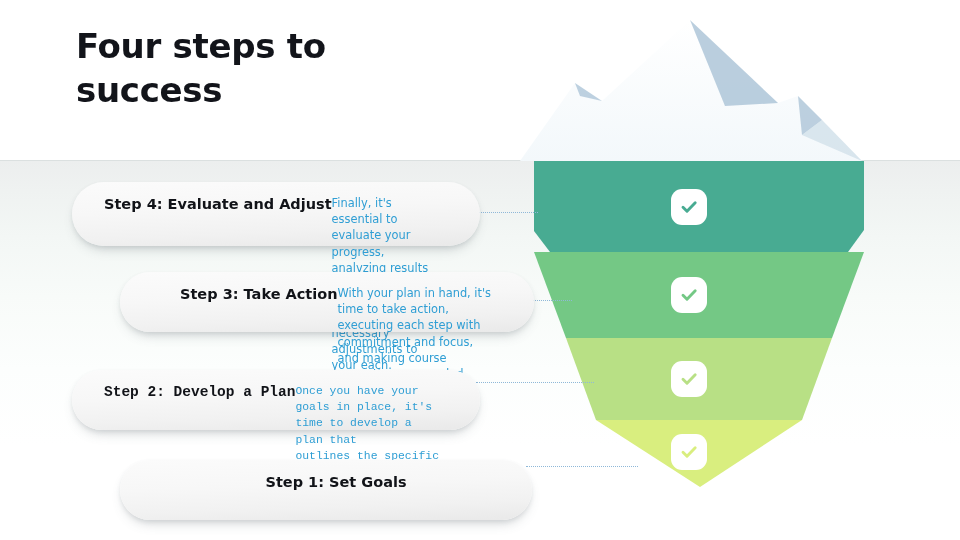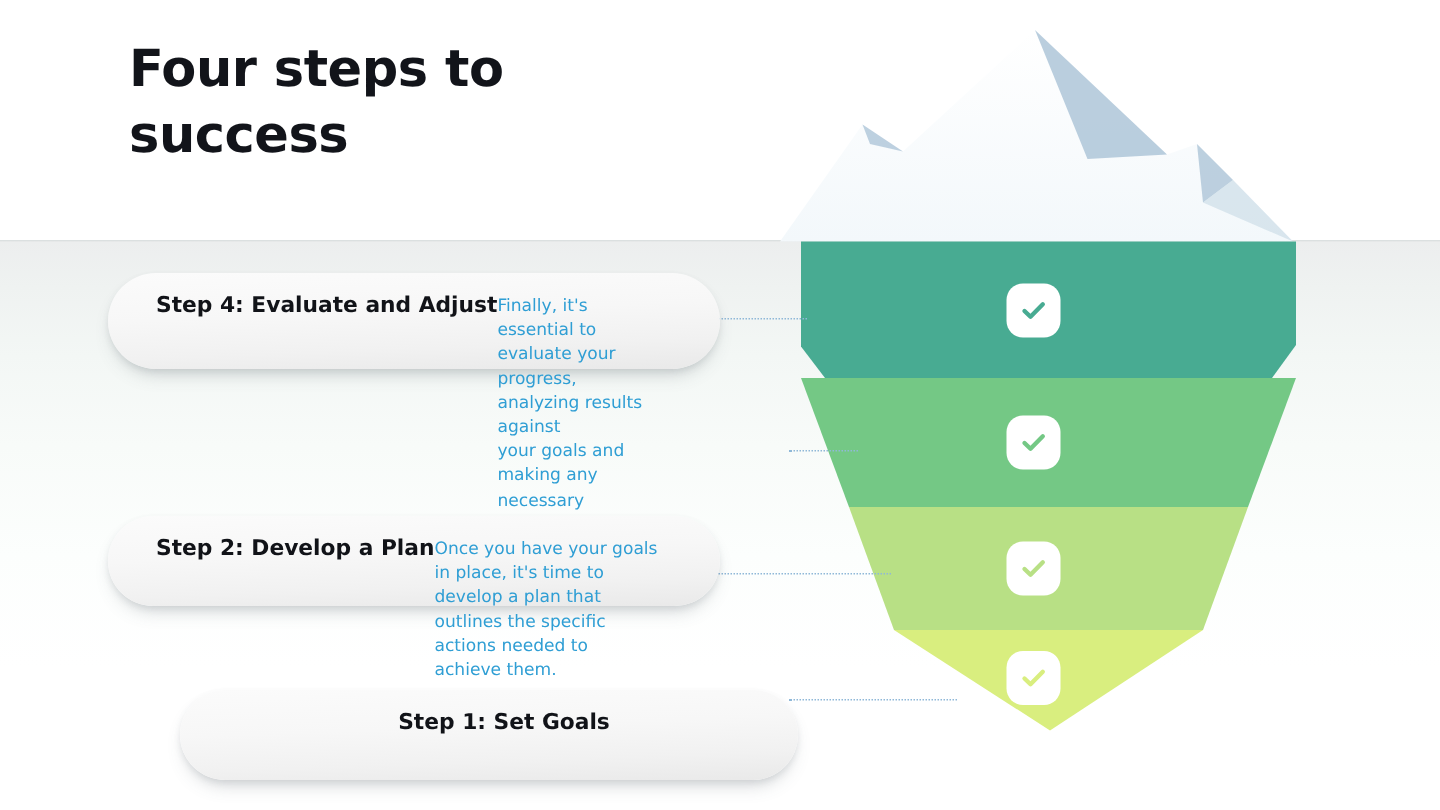--- a/index.html
+++ b/index.html
@@ -43,21 +43,21 @@
   .waterline {
     position: absolute;
     left: 0; top: 160px;
     width: 960px; height: 1px;
     background: rgba(190,198,198,0.55);
   }
 
   
   .title {
     position: absolute;
-    left: 86px; top: 25px;
+    left: 76px; top: 25px;
     width: 400px;
     font-size: 34px;
     line-height: 1.28;
     font-weight: 700;
     color: #12141a;
     letter-spacing: -0.3px;
   }
 
   
   .berg {
@@ -124,21 +124,21 @@
   }
   .card-body {
     font-size: 11.4px;
     line-height: 1.42;
     color: #2f9ed4;
     white-space: pre-line;
   }
 
   .card4 { left: 72px;  top: 182px; width: 408px; height: 64px; }
   .card3 { left: 120px; top: 272px; width: 414px; height: 60px; }
-  .card2 { left: 72px;  top: 344px; width: 408px; height: 60px; }
+  .card2 { left: 72px;  top: 370px; width: 408px; height: 60px; font-family: Liberation Mono, monospace; }
   .card1 { left: 120px; top: 460px; width: 412px; height: 60px; }
 </style>
 </head>
 <body>
 
 <div id="slide">
 
   <div class="sky"></div>
   <div class="water"></div>
   <div class="waterline"></div>
@@ -200,20 +200,27 @@
   <div class="dots d1"></div>
 
   <div class="card card4">
     <div class="card-inner">
       <div class="card-title">Step 4: Evaluate and Adjust</div>
       <div class="card-body">Finally, it's essential to evaluate your progress, analyzing results against
 your goals and making  any necessary adjustments to your each.</div>
     </div>
   </div>
 
+  <div class="card card3 indent">
+    <div class="card-inner">
+      <div class="card-title">Step 3: Take Action</div>
+      <div class="card-body">With your plan in hand, it's time to take action, executing each step with
+commitment  and focus, and making course corrections as needed.</div>
+    </div>
+  </div>
 
   <div class="card card2">
     <div class="card-inner">
       <div class="card-title">Step 2: Develop a Plan</div>
       <div class="card-body">Once you have your goals in place, it's time to develop a plan that
 outlines the specific actions needed to achieve them.</div>
     </div>
   </div>
 
   <div class="card card1 indent">

